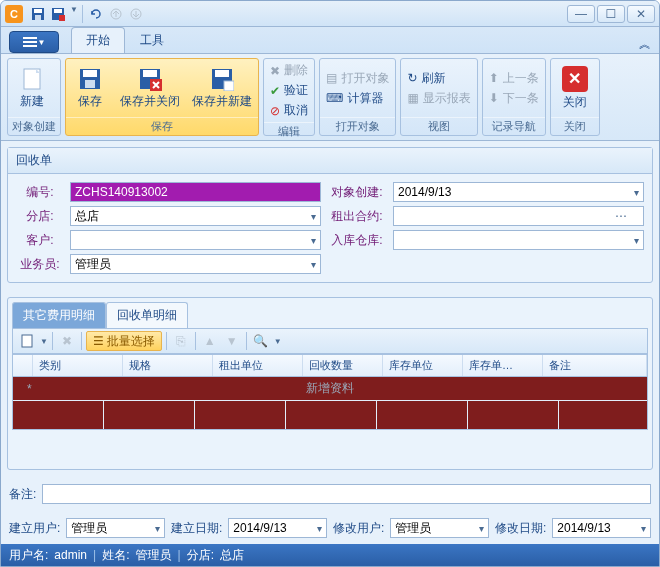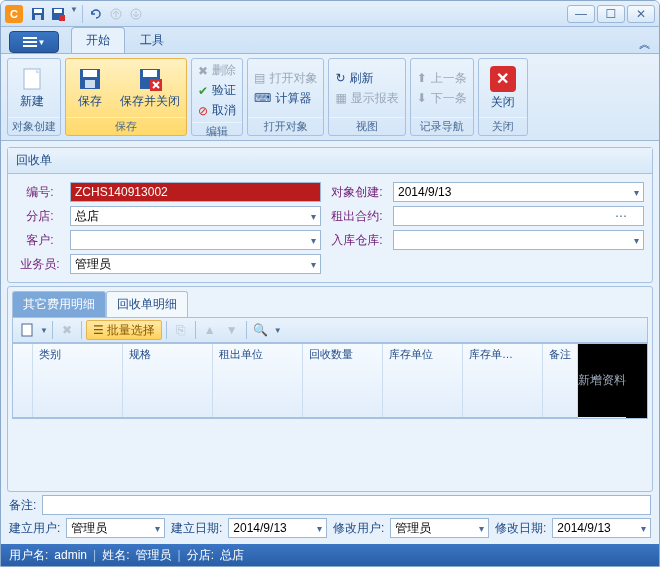--- a/index.html
+++ b/index.html
@@ -26,44 +26,44 @@
 .group { background:linear-gradient(#eaf3fc,#d4e6f8); border:1px solid #a7c1e0; border-radius:3px; display:flex; flex-direction:column; min-width:40px; }
 .group.highlight { background:linear-gradient(#fff1c0,#ffd96a); border-color:#e8b44e; }
 .group-items { display:flex; flex:1; }
 .group-label { text-align:center; padding:1px 4px; color:#4a6b92; font-size:11px; border-top:1px solid rgba(255,255,255,.5); }
 .big-btn { display:flex; flex-direction:column; align-items:center; justify-content:center; padding:4px 6px; min-width:48px; color:#1f4a86; gap:2px; }
 .small-btns { display:flex; flex-direction:column; padding:2px 4px; gap:1px; justify-content:center; }
 .small-btn { display:flex; align-items:center; gap:4px; color:#1f4a86; padding:1px 2px; font-size:11px; white-space:nowrap; }
 .small-btn.disabled { color:#9aa8b8; }
 .close-icon-box { width:26px; height:26px; background:#d62e2e; border-radius:4px; display:flex;align-items:center;justify-content:center;color:#fff;font-weight:bold;font-size:16px; }
 
-.content { flex:1; background:#e7f1fb; padding:6px; overflow:hidden; display:flex; flex-direction:column; gap:3px; }
+.content { flex:1; background:#e7f1fb; padding:6px; overflow:hidden; display:flex; flex-direction:column; gap:14px; }
 .panel { background:#eaf3fc; border:1px solid #a7c1e0; border-radius:3px; }
 .panel-title { padding:4px 8px; color:#1f4a86; background:linear-gradient(#eaf3fc,#d7e8f8); border-bottom:1px solid #a7c1e0; }
 .form-grid { display:grid; grid-template-columns: 48px 1fr 60px 1fr; gap:4px 6px; padding:8px; align-items:center; }
 .form-grid label { color:#701a75; text-align:center; white-space:nowrap; }
 .field { height:20px; border:1px solid #9db7d6; background:#fff; display:flex; align-items:center; padding:0 4px; position:relative; }
 .field input { border:none; outline:none; width:100%; font-size:12px; background:transparent; }
 .field.sel::after { content:"▾"; position:absolute; right:4px; color:#4a6b92; font-size:10px; }
 .field.dotted::after { content:"⋯"; position:absolute; right:16px; color:#4a6b92; font-size:12px; }
-.field.highlight { background:#b91c1c; }
+.field.highlight { background:#a21caf; }
 .field.highlight input { color:#fff; }
 
 .subtabs { display:flex; padding:4px 4px 0 4px; gap:0; }
 .subtab { padding:4px 10px; border:1px solid #a7c1e0; border-bottom:none; background:#d7e8f8; color:#1f4a86; border-radius:3px 3px 0 0; }
 .subtab.active { background:#f3f8fd; }
 .subtab.alt { background:#7ba7d9; color:#fff; }
 
 .toolbar2 { height:26px; background:linear-gradient(#eaf3fc,#d7e8f8); border:1px solid #a7c1e0; display:flex; align-items:center; padding:0 4px; gap:2px; margin:0 4px; }
 .tbtn { width:20px; height:20px; display:flex;align-items:center;justify-content:center; border:1px solid transparent; border-radius:2px; color:#4a6b92; }
 .tbtn.disabled { color:#b8c4d0; }
 .tsep { width:1px; height:18px; background:#a7c1e0; margin:0 2px; }
 .batch-btn { height:20px; padding:0 6px; background:linear-gradient(#ffe9a8,#ffd25e); border:1px solid #e8b44e; border-radius:2px; color:#8a5a00; display:flex; align-items:center; }
 
-.grid-wrap { margin:0 4px 4px 4px; border:1px solid #a7c1e0; background:#000000; height:76px; display:flex; flex-direction:row; }
+.grid-wrap { margin:0 4px 4px 4px; border:1px solid #a7c1e0; background:#7f1d1d; height:76px; display:flex; flex-direction:column; }
 .grid-head { display:flex; background:linear-gradient(#f5faff,#e3eefb); border-bottom:1px solid #a7c1e0; }
 .grid-head .gh { padding:3px 6px; border-right:1px solid #cdddf0; color:#1f4a86; font-size:11px; }
 .gh.rowhdr { width:20px; }
 .gh.c1{width:90px}.gh.c2{width:90px}.gh.c3{width:90px}.gh.c4{width:80px}.gh.c5{width:80px}.gh.c6{width:80px}.gh.c7{flex:1}
 .grid-newrow { display:flex; align-items:center; justify-content:center; padding:3px 0; color:#9aa8b8; border-bottom:1px solid #e3eefb; }
 .grid-newrow .star { position:absolute; left:14px; color:#9aa8b8; }
 .grid-body { flex:1; position:relative; background: repeating-linear-gradient(90deg, transparent 0 90px, #e3eefb 90px 91px); }
 
 .bottom-forms { display:flex; gap:6px; padding:0 2px; align-items:center; }
 .bottom-forms label { color:#1f4a86; white-space:nowrap; }
@@ -161,20 +161,28 @@
           <span>保存</span>
         </div>
         <div class="big-btn">
           <svg width="24" height="24">
               <rect x="2" y="2" width="20" height="20" fill="#2a5ea6"></rect>
               <rect x="5" y="3" width="14" height="7" fill="#fff"></rect>
               <rect x="12" y="12" width="12" height="12" fill="#d62e2e"></rect>
               <path d="M15 15 L21 21 M21 15 L15 21" stroke="#fff" stroke-width="2"></path>
             </svg>
           <span>保存并关闭</span>
+        </div>
+        <div class="big-btn">
+          <svg width="24" height="24">
+              <rect x="2" y="2" width="20" height="20" fill="#2a5ea6"></rect>
+              <rect x="5" y="3" width="14" height="7" fill="#fff"></rect>
+              <rect x="14" y="14" width="10" height="10" fill="#fff" stroke="#9db7d6"></rect>
+            </svg>
+          <span>保存并新建</span>
         </div>
       </div>
       <div class="group-label">保存</div>
     </div>
 
     <div class="group">
       <div class="group-items">
         <div class="small-btns">
           <div class="small-btn disabled">
               <span>✖</span>

